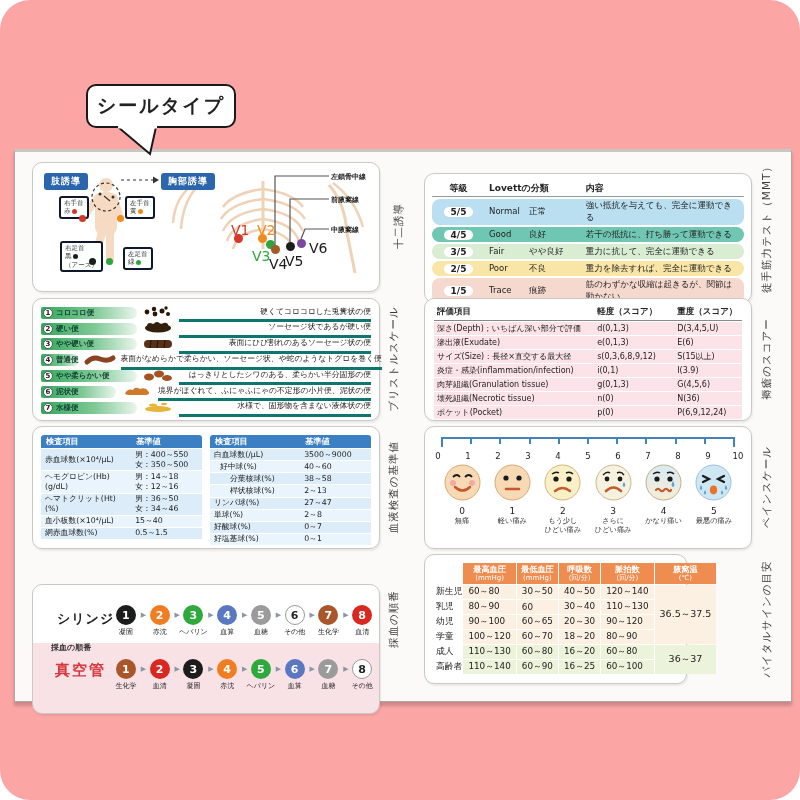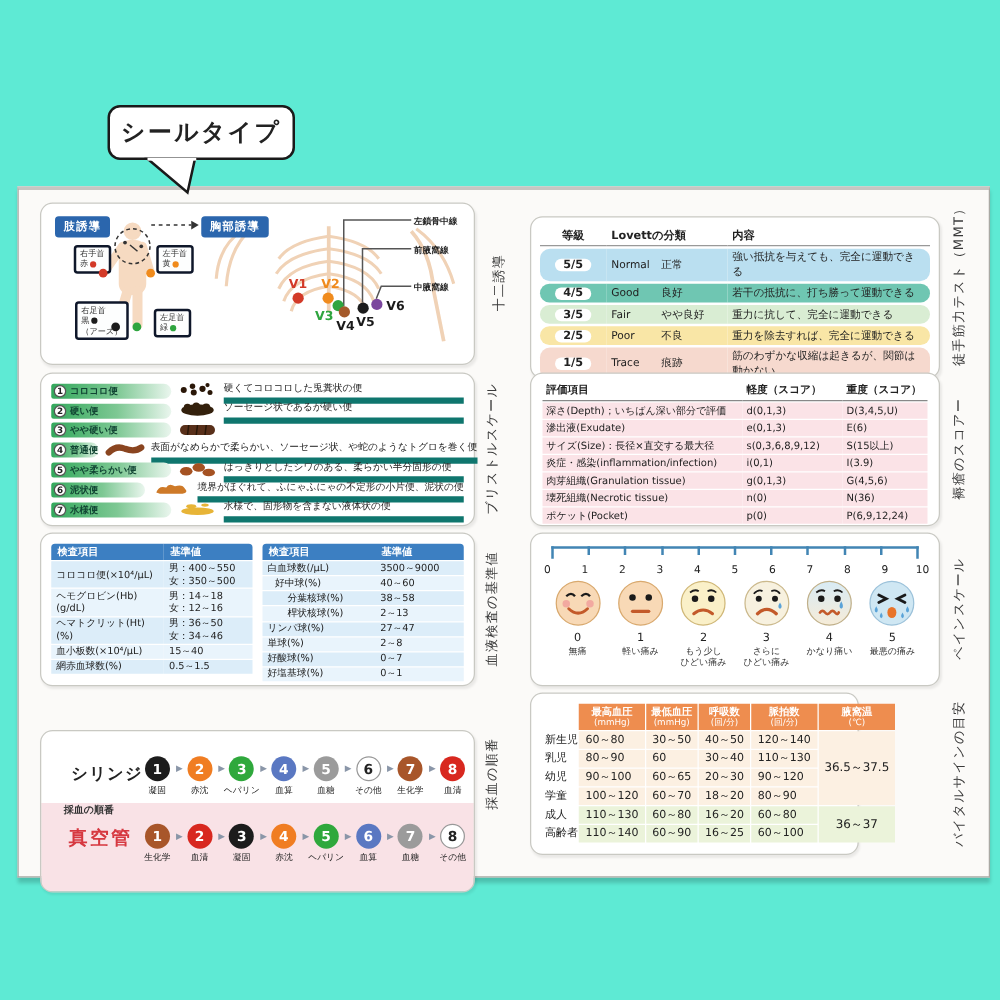--- a/index.html
+++ b/index.html
@@ -1,17 +1,17 @@
 <!DOCTYPE html>
 <html><head>
 <meta charset="utf-8">
 <style>
   * { margin:0; padding:0; box-sizing:border-box; }
   html,body { width:800px; height:800px; background:#fff; font-family:"DejaVu Sans","Liberation Sans",sans-serif; color:#222; }
-  .stage { position:relative; width:800px; height:800px; overflow:hidden; background:#5eead4; }
+  .stage { position:relative; width:800px; height:800px; overflow:hidden; background:#fca5a5;border-radius:30px; }
 
   
   .bubble { position:absolute; left:86px; top:84px; width:150px; height:44px; background:#fff; border:2px solid #1a1a1a; border-radius:10px; display:flex; align-items:center; justify-content:center; font-size:19px; font-weight:bold; letter-spacing:2px; z-index:5; }
   .bubble-tail { position:absolute; left:104px; top:126px; z-index:6; }
 
   
   .sheet { position:absolute; left:14px; top:149px; width:778px; height:553px; background:#fbfaf8; border:1px solid #a9a9a4; border-top:3px solid #c6c6c2; box-shadow:0 4px 3px rgba(0,0,0,0.18); }
 
   .panel { position:absolute; background:#fff; border:1.5px solid #c9c9c3; border-radius:10px; box-shadow:1px 2px 2px rgba(0,0,0,0.07); }
   .p-ecg    { left:32px;  top:162px; width:348px; height:130px; }
@@ -31,21 +31,21 @@
   .p-ecg { overflow:hidden; }
   .ecg-badge { position:absolute; background:#2b66ad; color:#fff; font-size:9px; font-weight:bold; letter-spacing:1px; padding:2px 7px; border-radius:3px; }
   .badge-limb { left:11px; top:10px; }
   .badge-chest { left:128px; top:10px; }
   .limb-box { position:absolute; background:#fdfefe; border:2px solid #0f172a; border-radius:3px; font-size:6.5px; line-height:1.3; padding:1px 3px; color:#333; }
   .limb-dot { display:inline-block; width:5px; height:5px; border-radius:50%; vertical-align:middle; margin-left:1px; }
   .d0 { background:#d33a28; } .d1 { background:#f08b1d; } .d2 { background:#1c1c1c; } .d3 { background:#2fa53f; }
   .vlead { position:absolute; width:9px; height:9px; border-radius:50%; }
   .v0 { background:#d33a28; } .v1 { background:#f08b1d; } .v2 { background:#2fa53f; }
   .v3 { background:#a55a2b; } .v4 { background:#1c1c1c; } .v5 { background:#7b469e; }
-  .vtext { position:absolute; font-size:10px; font-weight:bold; }
+  .vtext { position:absolute; font-size:14px; font-weight:normal; }
   .vt0 { color:#d33a28; } .vt1 { color:#f08b1d; } .vt2 { color:#2fa53f; }
   .vt3,.vt4,.vt5 { color:#1a1a1a; }
   .line-label { position:absolute; font-size:7px; font-weight:bold; color:#222; }
 
   
   .p-mmt { padding:5px 7px;margin-top:11px; }
   table.mmt { width:100%; border-collapse:separate; border-spacing:0 2px; font-size:8.5px; }
   table.mmt th { font-size:9px; text-align:left; padding:1px 4px; border-bottom:1px solid #999; }
   table.mmt td { padding:1px 4px; height:15px; }
   table.mmt .g { width:17%; text-align:center; }
@@ -60,21 +60,21 @@
 
   
   .p-bristol { padding:6px 8px; }
   .b-row { display:flex; align-items:center; height:15.8px; }
   .b-bar { position:relative; width:96px; height:12px; border-radius:2px 6px 6px 2px;
            background:linear-gradient(90deg,#33a85c 0,#7ec894 55%,#eaf6ee 100%);
            display:flex; align-items:center; gap:3px; padding-left:2px; }
   .b-num { display:inline-flex; align-items:center; justify-content:center; width:10px; height:10px; background:#fff; border:1px solid #555; border-radius:50%; font-size:7px; font-weight:bold; }
   .b-name { font-size:7.5px; color:#143; font-weight:bold; white-space:nowrap; }
   .b-icon { width:42px; text-align:center; flex:0 0 42px; }
-  .b-desc { font-size:7.8px; color:#222; white-space:nowrap; border-bottom:5px solid #0f766e; flex:1; line-height:15.5px; }
+  .b-desc { font-size:7.8px; color:#222; white-space:nowrap; border-bottom:3px solid #0f766e; flex:1; line-height:15.5px;text-align:right; }
 
   
   .p-ulcer { padding:6px 9px; }
   table.ulcer { width:100%; border-collapse:separate; border-spacing:0 1.5px; font-size:8px; }
   table.ulcer th { text-align:left; font-size:8.5px; padding:0 3px 2px 3px; border-bottom:1.5px solid #888; }
   table.ulcer td { background:#fbe3e7; padding:1px 3px; height:12.2px; white-space:nowrap; }
   table.ulcer .c1 { width:52%; } table.ulcer .c2 { width:26%; } table.ulcer .c3 { width:22%; }
 
   
   .p-blood { padding:7px 8px; display:flex; gap:8px; }
@@ -310,20 +310,21 @@
       <div class="b-bar">
           <span class="b-num">3</span>
           <span class="b-name">やや硬い便</span>
         </div>
       <span class="b-icon"><svg width="34" height="13" viewBox="0 0 34 13">
             <rect x="3" y="3" width="28" height="8" rx="4" fill="#59301a"></rect>
             <line x1="10" y1="3" x2="9" y2="11" stroke="#2a1708" stroke-width="1.2"></line>
             <line x1="17" y1="3" x2="16" y2="11" stroke="#2a1708" stroke-width="1.2"></line>
             <line x1="24" y1="3" x2="23" y2="11" stroke="#2a1708" stroke-width="1.2"></line>
           </svg></span>
+      <div class="b-desc">表面にひび割れのあるソーセージ状の便</div>
     </div>
     <div class="b-row">
       <div class="b-bar">
           <span class="b-num">4</span>
           <span class="b-name">普通便</span>
         </div>
       <span class="b-icon"><svg width="34" height="13" viewBox="0 0 34 13">
             <path d="M4,9 Q10,3 17,6 Q25,9 30,5" stroke="#8a4520" stroke-width="5" fill="none" stroke-linecap="round"></path>
           </svg></span>
       <div class="b-desc">表面がなめらかで柔らかい、ソーセージ状、や蛇のようなトグロを巻く便</div>
@@ -413,21 +414,21 @@
 
   <div class="panel p-blood">
     <div class="blood-tbl">
       <table class="blood">
         <tbody>
             <tr>
           <th style="width:56%">検査項目</th>
           <th>基準値</th>
         </tr>
         <tr>
-          <td>コロコロ便(×10⁴/μL)</td>
+          <td>赤血球数(×10⁴/μL)</td>
           <td class="two-line">
                 <span>男：400～550</span>
                 <span>女：350～500</span>
               </td>
         </tr>
         <tr>
           <td>ヘモグロビン(Hb)(g/dL)</td>
           <td class="two-line">
                 <span>男：14～18</span>
                 <span>女：12～16</span>

